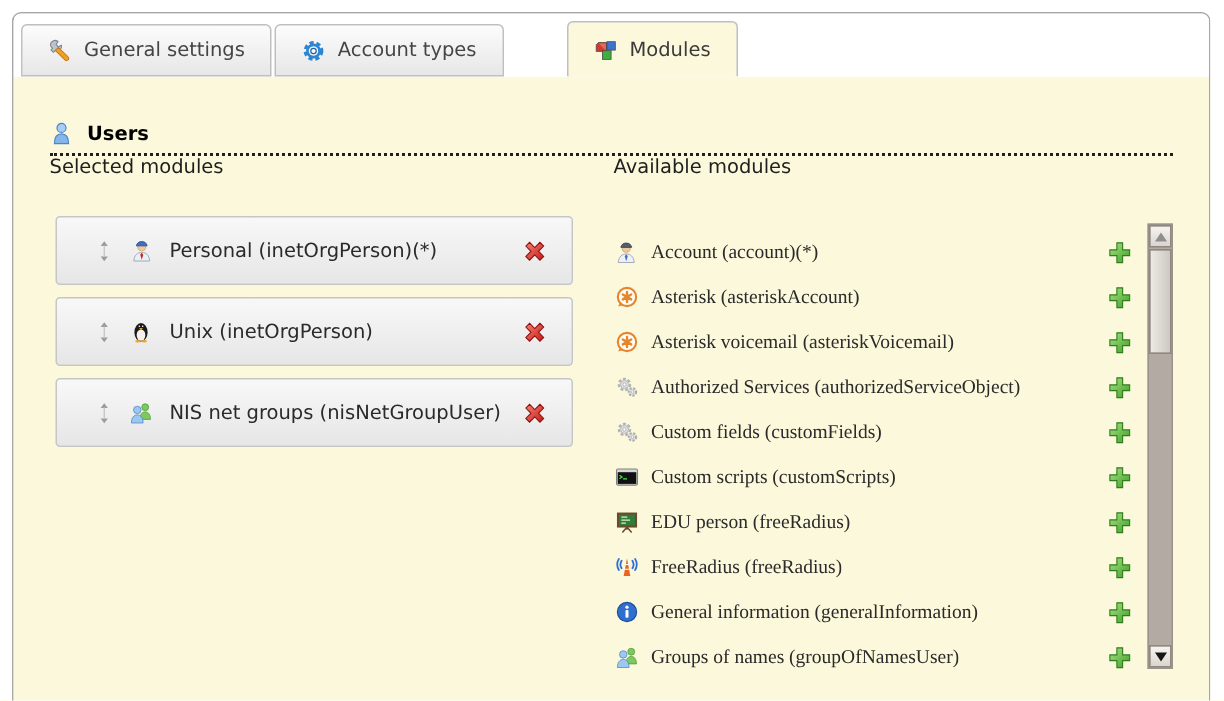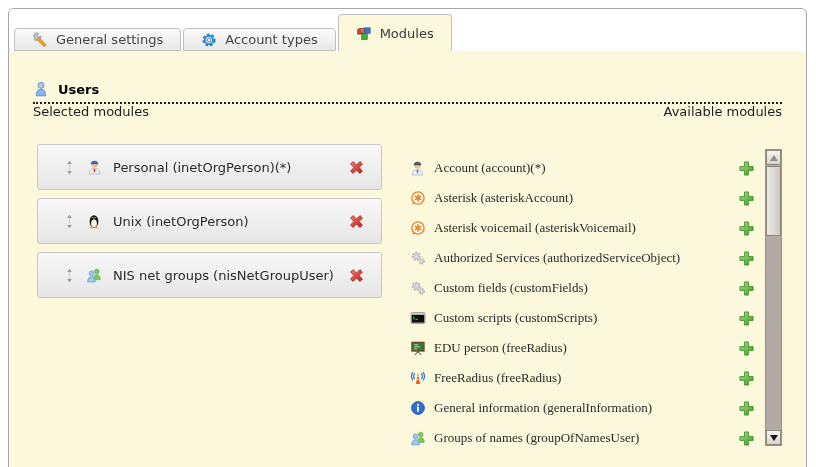--- a/index.html
+++ b/index.html
@@ -14,45 +14,45 @@
     background:#ffffff;border:1px solid #a6a6a6;border-bottom:none;
     border-radius:6px 6px 0 0;overflow:hidden;
   }
   
   .tabbar{
     position:absolute;top:0;left:0;right:0;height:42px;
     display:flex;align-items:flex-end;padding-left:5px;gap:2px;
     background:#ffffff;z-index:2;
   }
   .tab{
-    height:23px;display:flex;align-items:center;gap:8px;
+    height:35px;display:flex;align-items:center;gap:8px;
     padding:0 17px;box-sizing:border-box;
     border:1px solid #bfbfbf;border-radius:4px 4px 0 0;
     background:linear-gradient(#fcfcfc,#e7e7e7);
     font-size:13px;color:#454545;cursor:pointer;white-space:nowrap;
   }
   .tab.active{
-    height:37px;background:#fcf8db;border-bottom:none;color:#3a3a3a;
+    height:37px;background:#fcf8db;border-bottom:none;color:#3a3a3a;margin-left:40px;
   }
   .tab .ticon{width:16px;height:16px;display:inline-block;flex:0 0 16px;}
   .tab .ticon svg{display:block;}
   
   .content{
     position:absolute;top:42px;left:0;right:0;bottom:0;
     background:#fcf8db;padding:30px 24px 0 24px;box-sizing:border-box;
   }
   .section-header{
     display:flex;align-items:center;gap:9px;
     padding-bottom:5px;border-bottom:2px dotted #1f1f1f;
   }
   .section-header .hicon{width:16px;height:16px;}
   .section-title{font-size:13px;font-weight:bold;color:#000;}
   .cols{display:flex;}
   .col-left{width:349px;margin-right:27px;flex:0 0 349px;}
-  .col-right{flex:1;min-width:0;text-align:right;}
+  .col-right{flex:1;min-width:0;}
   .col-label{font-size:13px;color:#1e1e1e;}
   .col-left .col-label{margin-bottom:25px;}
   .col-right .col-label{margin-bottom:24px;}
   
   .selected-row{
     height:46px;margin:0 0 8px 4px;box-sizing:border-box;
     display:flex;align-items:center;
     padding:0 15px 0 25px;
     background:linear-gradient(#f8f8f8,#e6e6e6);
     border:1px solid #c6c6c6;border-radius:3px;cursor:move;

